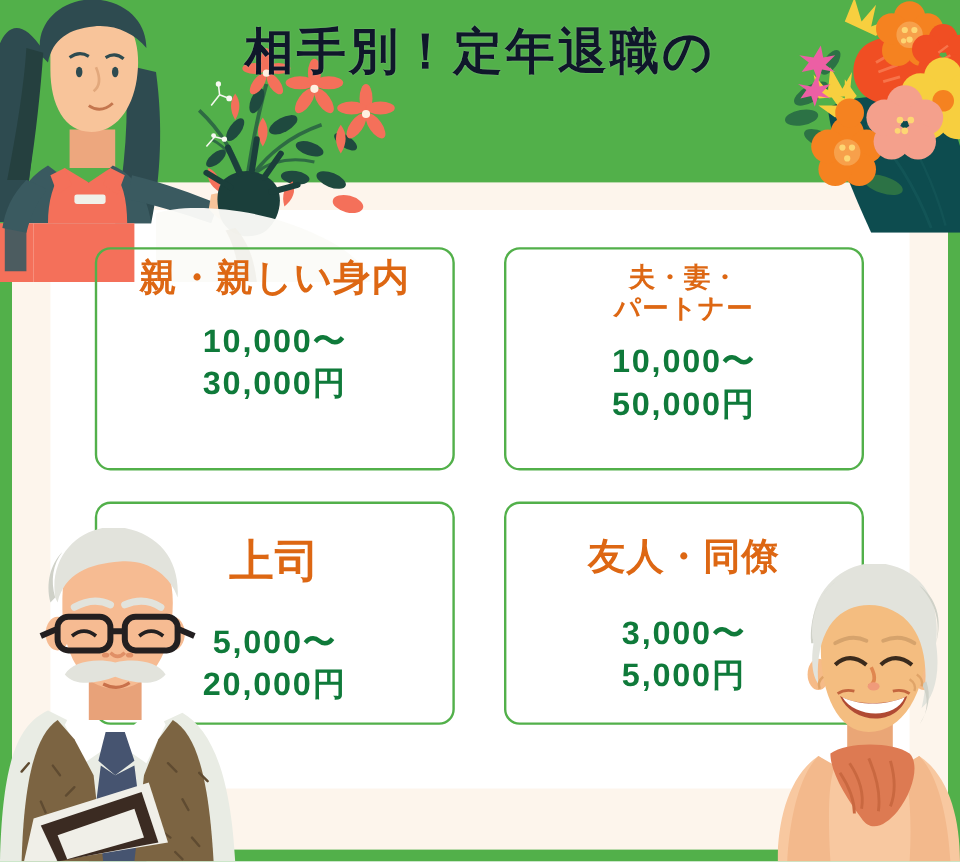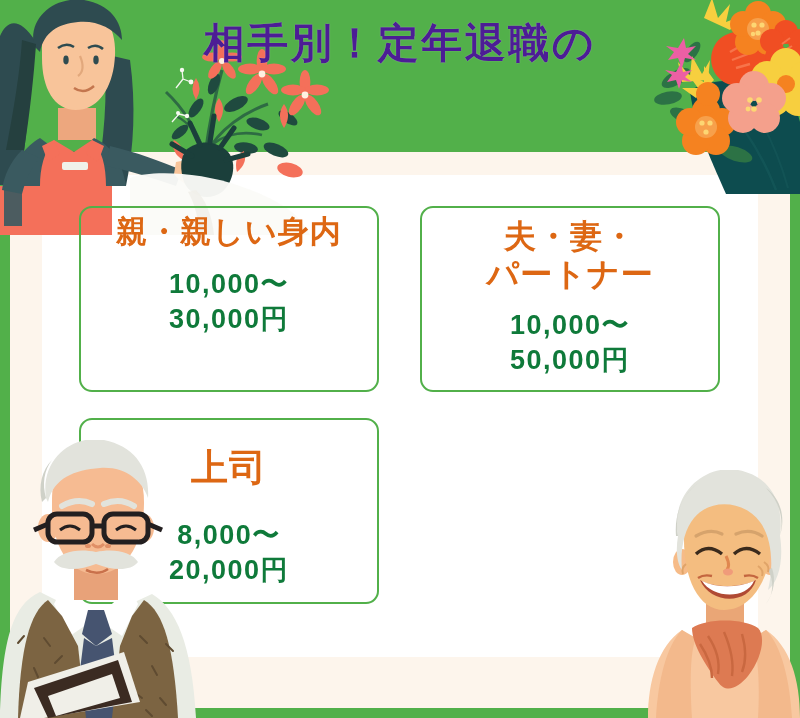--- a/index.html
+++ b/index.html
@@ -22,21 +22,21 @@
     background: #52b04a;
   }
   .title-block {
     position: absolute; left: 0; top: 14px;
     width: 800px;
     text-align: center;
     z-index: 30;
     pointer-events: none;
   }
   .title-line {
-    color: #4c1d95;
+    color: #0f172a;
     font-size: 41px;
     font-weight: bold;
     letter-spacing: 2.5px;
     line-height: 1.42;
     text-shadow: 0 0 1px rgba(255,255,255,0.5);
     white-space: nowrap;
   }
 
   
   .body-cream {
@@ -74,21 +74,21 @@
   .card.c3 { left: 378px; top: 243px; }
 
   .card-heading {
     color: #dd6713;
     font-weight: bold;
     letter-spacing: 1px;
     line-height: 1.18;
     white-space: pre-line;
   }
   .card.c0 .card-heading { font-size: 31px; margin-top: 6px; }
-  .card.c1 .card-heading { font-size: 32px; margin-top: 10px; }
+  .card.c1 .card-heading { font-size: 22px; margin-top: 10px; }
   .card.c2 .card-heading { font-size: 37px; margin-top: 26px; }
   .card.c3 .card-heading { font-size: 31px; margin-top: 26px; }
 
   .card-amount {
     color: #0f7a3a;
     font-weight: bold;
     font-size: 27px;
     letter-spacing: 1.5px;
     line-height: 1.32;
     white-space: pre-line;
@@ -345,24 +345,29 @@
 
     <div class="card c1">
       <div class="card-heading">夫・妻・
 パートナー</div>
       <div class="card-amount">10,000〜
 50,000円</div>
     </div>
 
     <div class="card c2">
       <div class="card-heading">上司</div>
-      <div class="card-amount">8,000〜
+      <div class="card-amount">5,000〜
 20,000円</div>
     </div>
 
+    <div class="card c3">
+      <div class="card-heading">友人・同僚</div>
+      <div class="card-amount">3,000〜
+5,000円</div>
+    </div>
   </div>
 
   <svg class="illus oldman" viewBox="0 0 240 278">
 
     <path d="M40 152 C14 164 2 196 0 278 L196 278 C192 204 176 168 152 154 L96 180z" fill="#e9ece4"></path>
 
     <path d="M62 148 L96 178 L70 196 L54 164z" fill="#ffffff"></path>
     <path d="M130 148 L96 178 L122 196 L138 164z" fill="#ffffff"></path>
 
     <path d="M88 170 L104 170 L112 194 L96 206 L82 194z" fill="#465470"></path>

